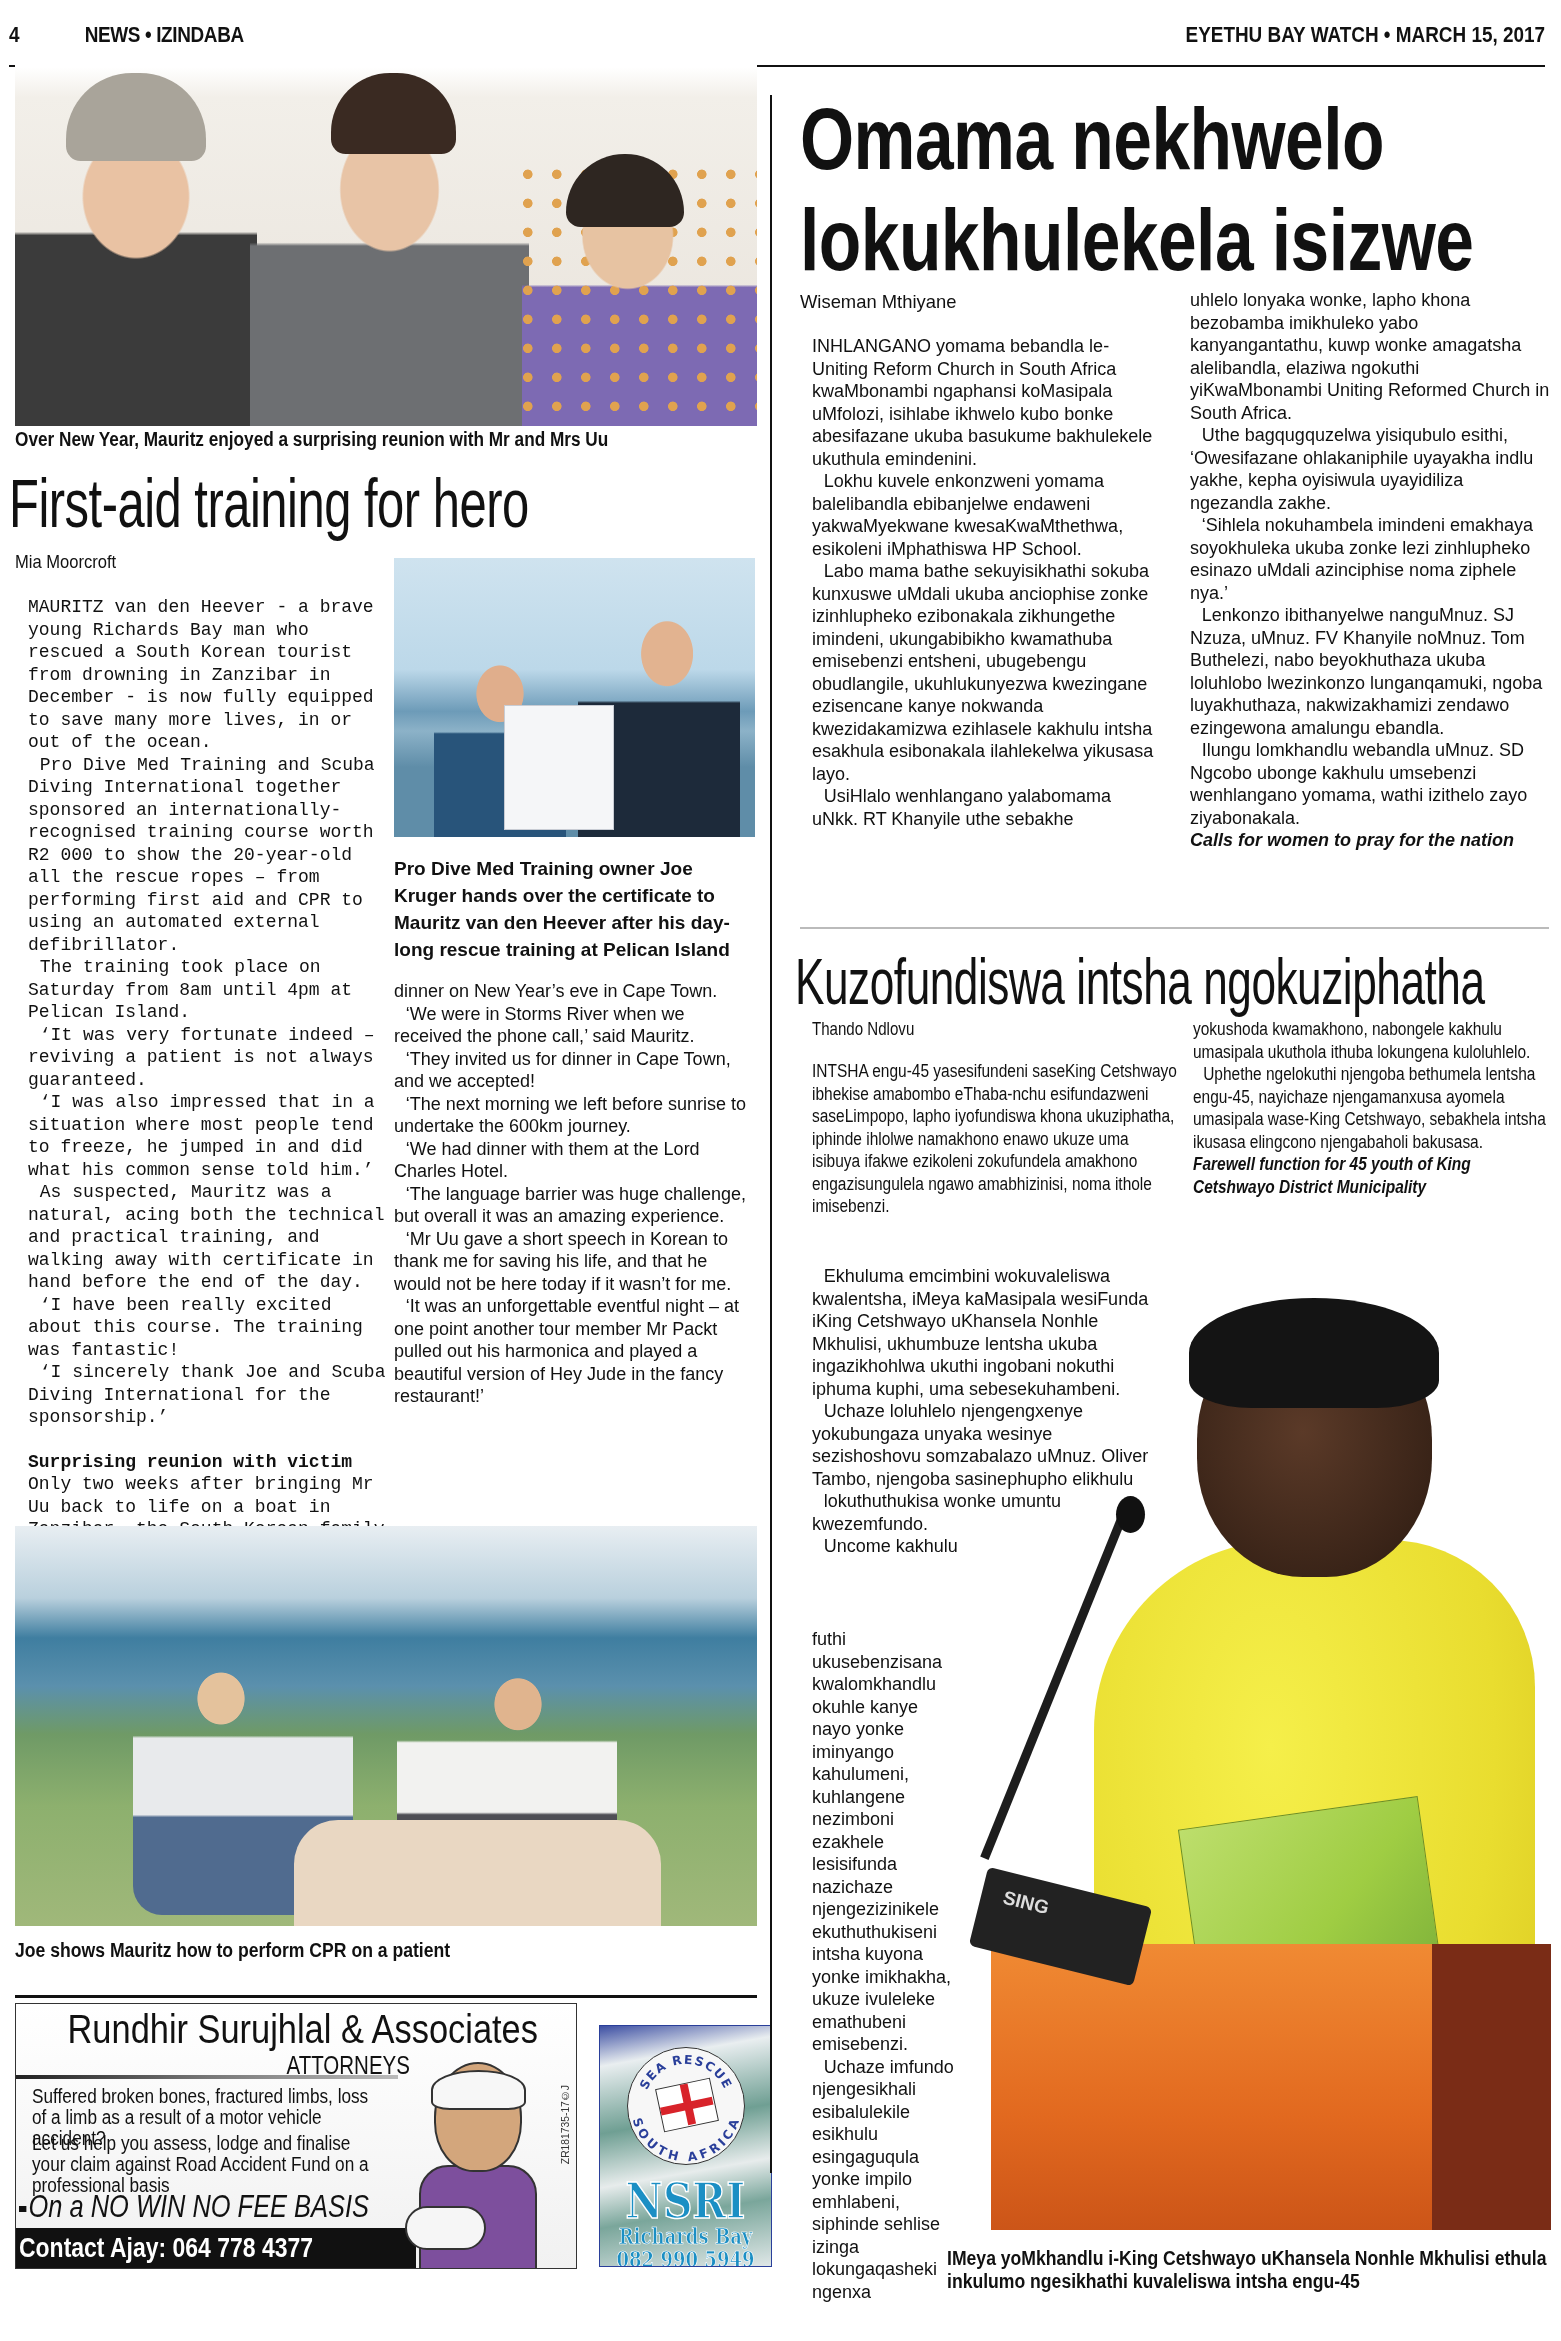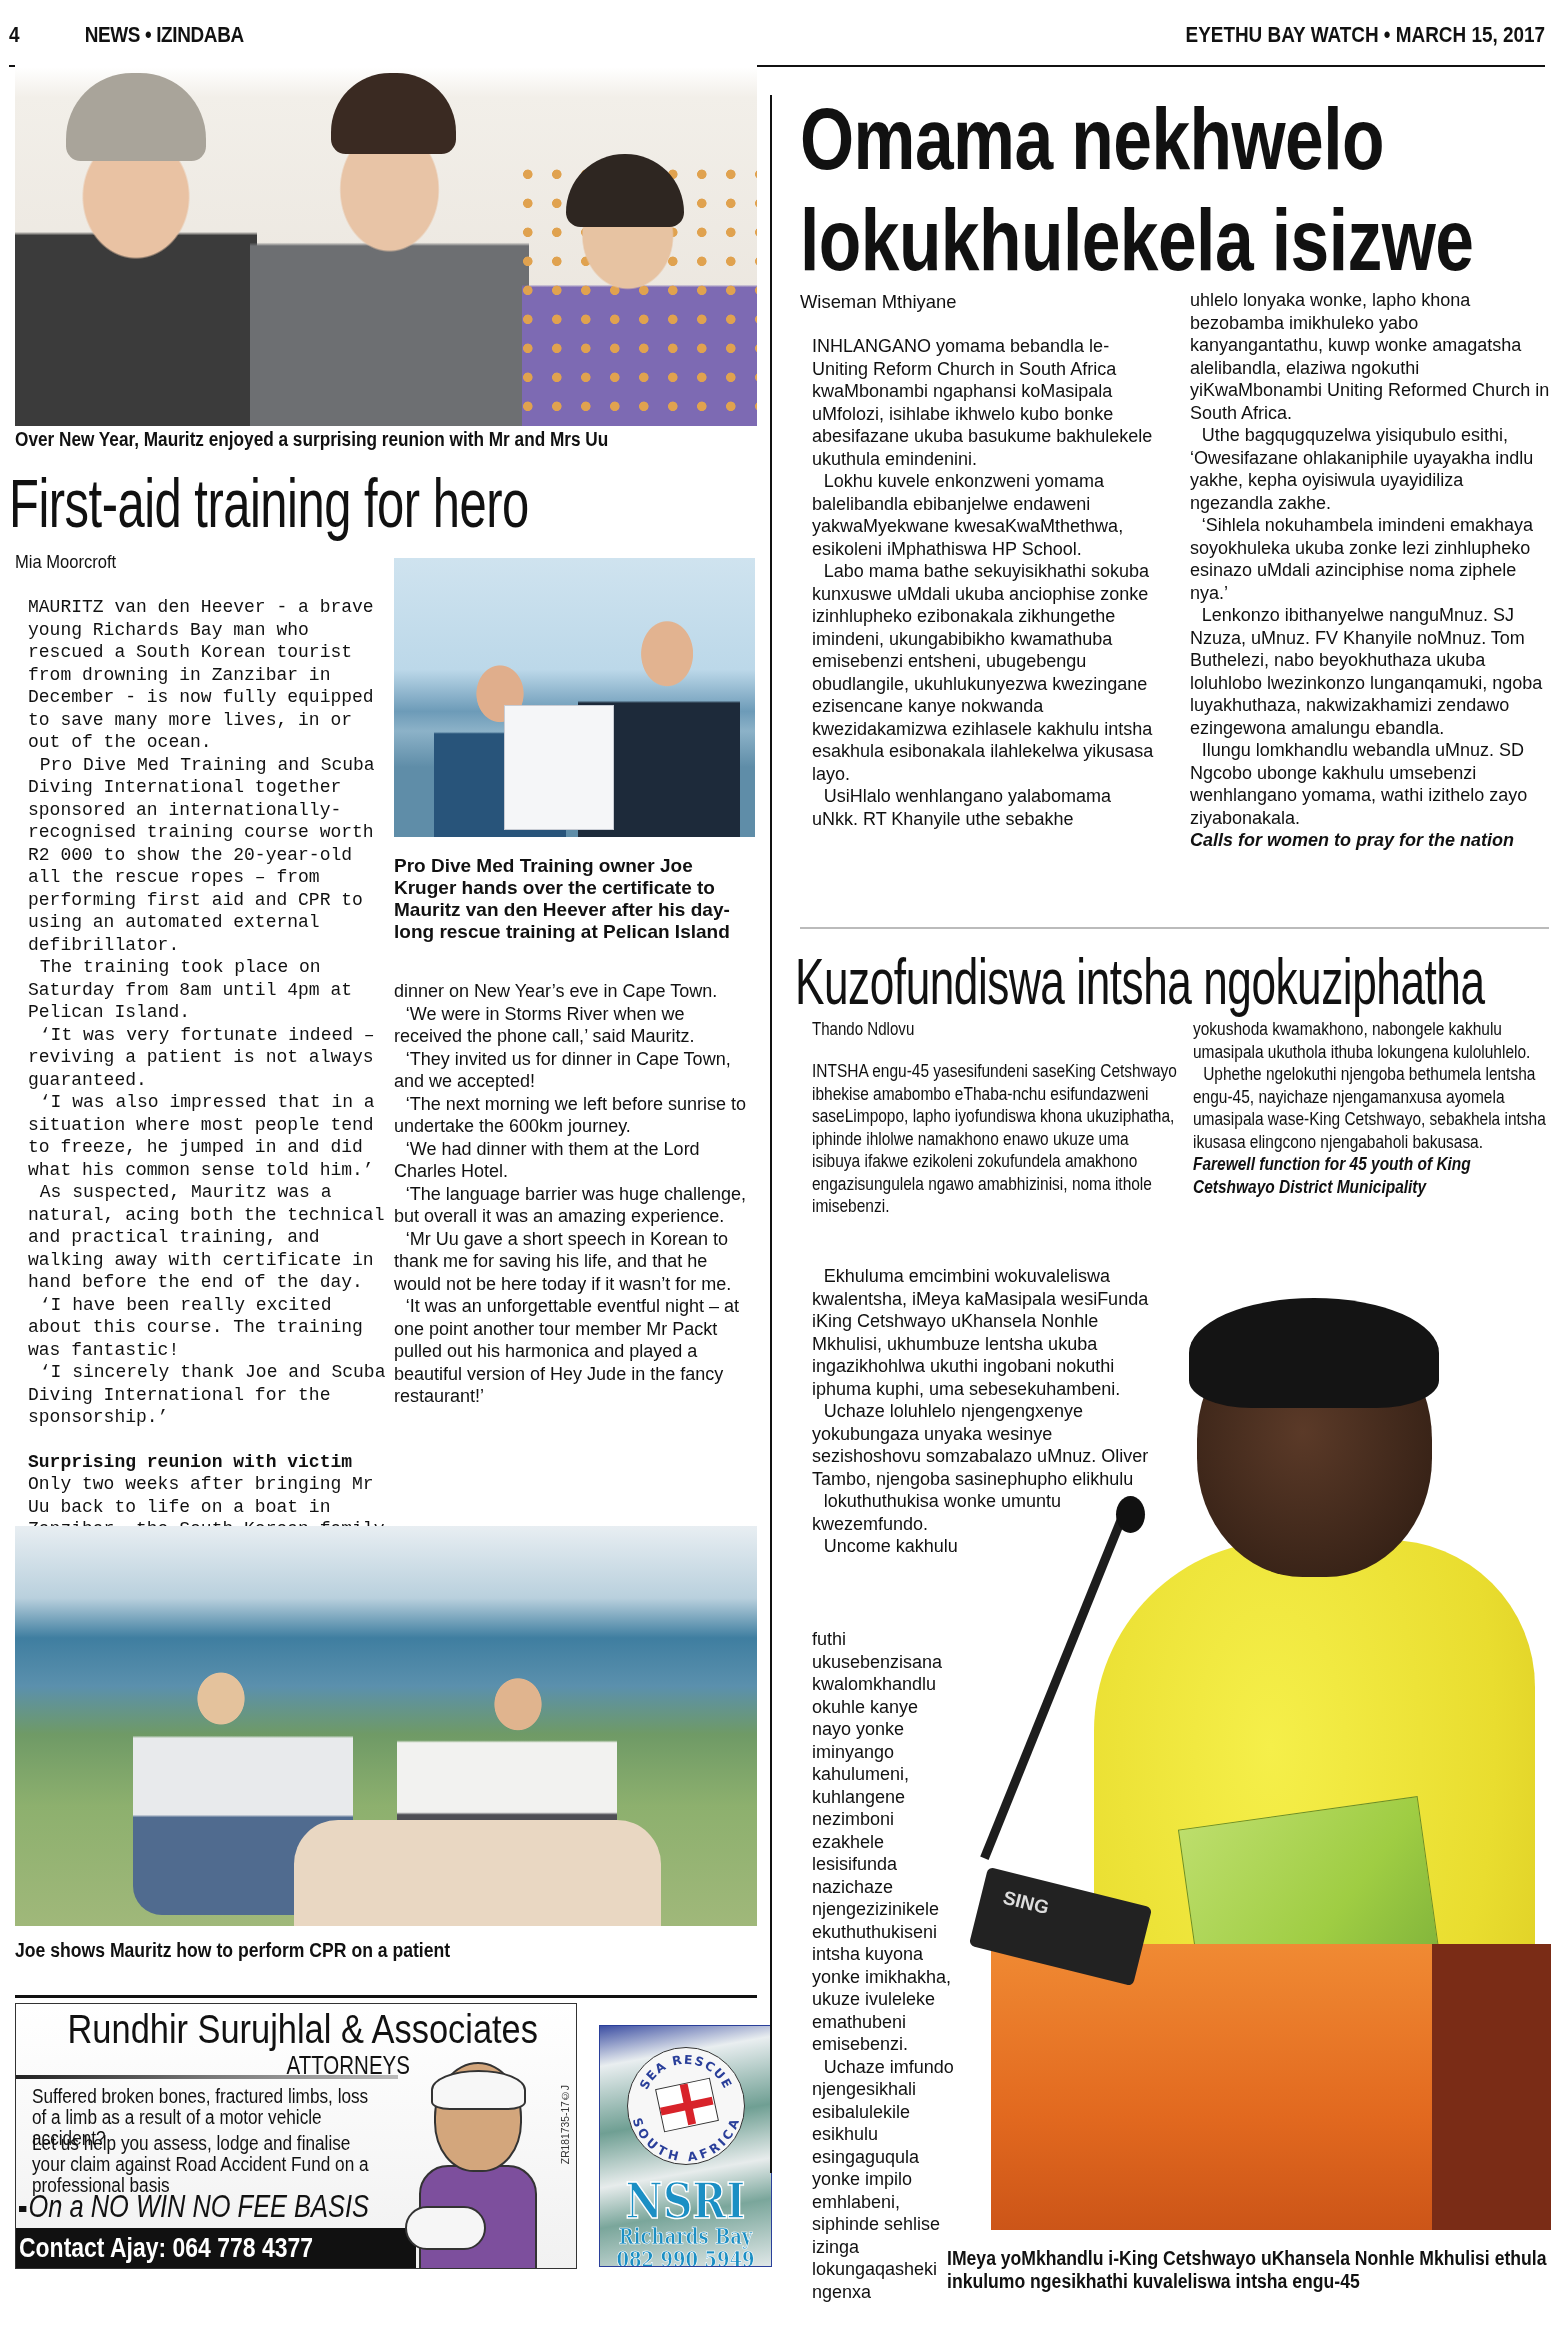--- a/index.html
+++ b/index.html
@@ -34,21 +34,21 @@
   .col p + p { text-indent: 11.8px; }
   .col p.sub { font-weight: bold; margin-top: 22px; text-indent: 0; }
   .col p.sub + p { text-indent: 0; }
   .col-a1 { left: 28px; top: 596px; width: 358px; font-family: Liberation Mono, monospace; }
   .col-a2 { left: 394px; top: 980px; width: 360px; }
 
   .ph-cert { left: 394px; top: 558px; width: 361px; height: 279px; background: linear-gradient(180deg,#cfe3ef 0%,#bcd8e9 40%,#6d9bb8 55%,#8cb2c8 62%,#5f8da8 75%); }
   .ph-cert .man1 { position:absolute; left:40px; top:88px; width:132px; height:191px; background: radial-gradient(ellipse 40px 48px at 50% 25%, #e0ae8c 0 58%, transparent 60%), linear-gradient(180deg, transparent 45%, #28547a 46%); }
   .ph-cert .man2 { position:absolute; left:184px; top:44px; width:162px; height:235px; background: radial-gradient(ellipse 44px 55px at 55% 22%, #e2b390 0 58%, transparent 60%), linear-gradient(180deg, transparent 42%, #1d2a3a 43%); }
   .ph-cert .certsheet { position:absolute; left:110px; top:147px; width:110px; height:125px; background:#f5f6f8; border:1.5px solid #c8ccd4; }
-  .cap-cert { left: 394px; top: 855px; width: 360px; font-size: 19px; line-height: 22px; }
+  .cap-cert { left: 394px; top: 855px; width: 360px; font-size: 19px; line-height: 27px; }
 
   .ph-cpr { left: 14.7px; top: 1526px; width: 742px; height: 400px; background: linear-gradient(180deg,#e8eef2 0%,#b9d0dd 18%,#3f7ea0 28%,#5b90ad 40%,#6f9a66 52%,#8db06e 70%,#a0b87a 100%); }
   .ph-cpr .kneel1 { position:absolute; left:118px; top:125px; width:220px; height:264px; background: radial-gradient(ellipse 40px 44px at 40% 18%, #e4c29c 0 58%, transparent 60%), linear-gradient(180deg, transparent 32%, #e8eaec 33%, #e8eaec 62%, #506b8f 63%); border-radius: 29px; }
   .ph-cpr .kneel2 { position:absolute; left:382px; top:132px; width:220px; height:257px; background: radial-gradient(ellipse 40px 44px at 55% 18%, #e0b48e 0 58%, transparent 60%), linear-gradient(180deg, transparent 32%, #f2f2f0 33%, #f2f2f0 60%, #4f4f55 61%); border-radius: 29px; }
   .ph-cpr .dummy { position:absolute; left:279px; top:294px; width:367px; height:106px; background:#e9d7c2; border-radius: 44px 44px 0 0; }
   .cap-cpr { left: 14.7px; top: 1939px; transform: scaleX(0.88); white-space: nowrap; }
 
   .rule-ad { left: 14.7px; top: 1995px; width: 742px; height: 2.9px; background: #111; }
   .ad-rs { left: 14.7px; top: 2003px; width: 562px; height: 266px; border: 1.5px solid #333; background: linear-gradient(180deg,#ffffff 0%,#f1f1f1 100%); overflow: hidden; }
   .ad-rs .name { position:absolute; left:14.7px; top:2.9px; width:536px; text-align:center; font-family:"Liberation Sans", sans-serif; font-size: 40px; transform: scaleX(0.86); transform-origin: center top; white-space: nowrap; }

